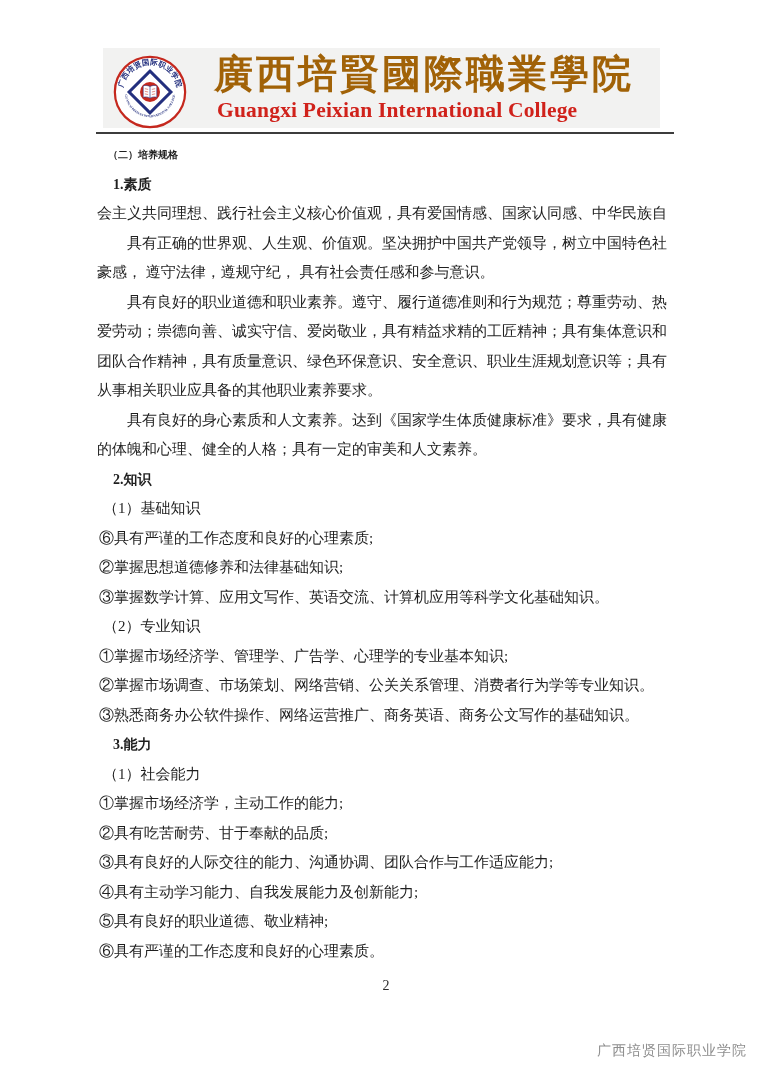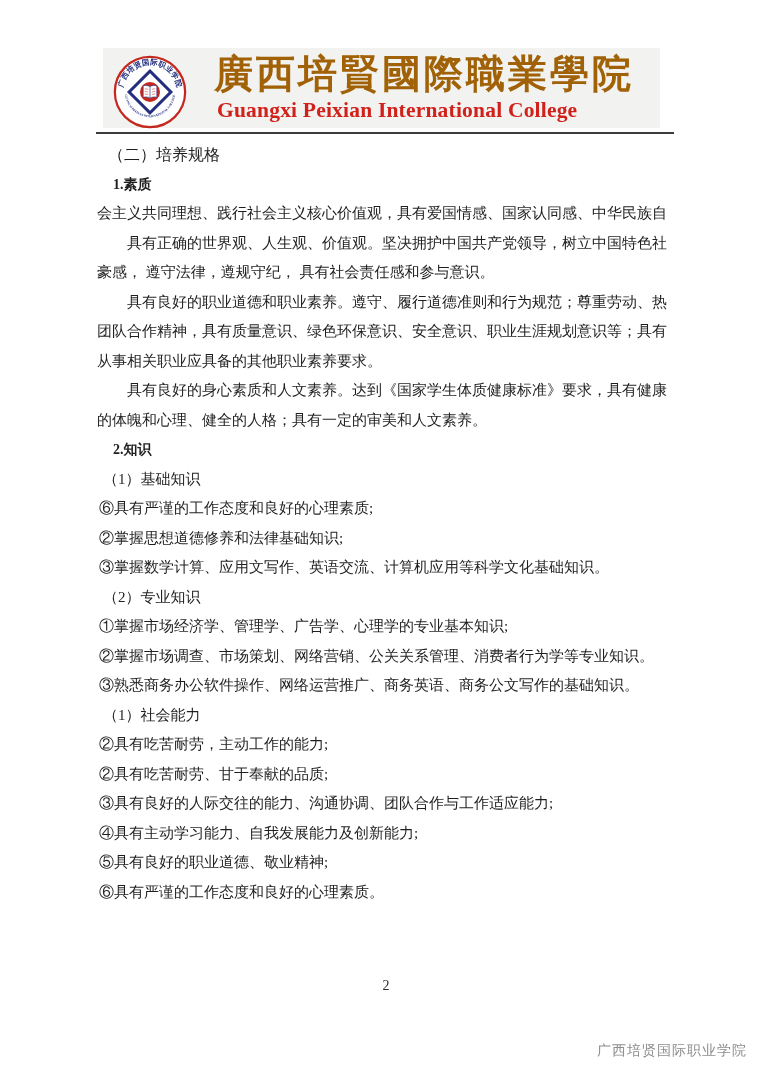--- a/index.html
+++ b/index.html
@@ -49,21 +49,21 @@
     background: #3c3c3c;
   }
   .doc-body {
     position: absolute;
     left: 97px; top: 140px;
     width: 578px;
     font-size: 15px;
     line-height: 29.5px;
   }
   .line { white-space: nowrap; }
-  .h1 { font-weight: normal; padding-left: 11px; font-size: 16px; }
+  .h1 { font-weight: bold; padding-left: 11px; font-size: 10px; }
   .h2 { font-weight: bold; padding-left: 16px; font-size: 14px; }
   .sub { padding-left: 6px; }
   .item { padding-left: 2px; }
   .para-line.first { text-indent: 30px; }
   .page-number {
     position: absolute;
     left: 97px; top: 978px;
     width: 578px;
     text-align: center;
     font-size: 14px;
@@ -117,35 +117,37 @@
 
   <div class="divider"></div>
 
   <div class="doc-body" id="doc-body">
       <div class="line h1">（二）培养规格</div>
       <div class="line h2">1.素质</div>
       <div class="line para-line">会主义共同理想、践行社会主义核心价值观，具有爱国情感、国家认同感、中华民族自</div>
       <div class="line para-line first">具有正确的世界观、人生观、价值观。坚决拥护中国共产党领导，树立中国特色社</div>
       <div class="line para-line">豪感， 遵守法律，遵规守纪， 具有社会责任感和参与意识。</div>
       <div class="line para-line first">具有良好的职业道德和职业素养。遵守、履行道德准则和行为规范；尊重劳动、热</div>
+      <div class="line para-line">爱劳动；崇德向善、诚实守信、爱岗敬业，具有精益求精的工匠精神；具有集体意识和</div>
       <div class="line para-line">团队合作精神，具有质量意识、绿色环保意识、安全意识、职业生涯规划意识等；具有</div>
       <div class="line para-line">从事相关职业应具备的其他职业素养要求。</div>
       <div class="line para-line first">具有良好的身心素质和人文素养。达到《国家学生体质健康标准》要求，具有健康</div>
       <div class="line para-line">的体魄和心理、健全的人格；具有一定的审美和人文素养。</div>
       <div class="line h2">2.知识</div>
       <div class="line sub">（1）基础知识</div>
       <div class="line item">⑥具有严谨的工作态度和良好的心理素质;</div>
       <div class="line item">②掌握思想道德修养和法律基础知识;</div>
       <div class="line item">③掌握数学计算、应用文写作、英语交流、计算机应用等科学文化基础知识。</div>
       <div class="line sub">（2）专业知识</div>
       <div class="line item">①掌握市场经济学、管理学、广告学、心理学的专业基本知识;</div>
       <div class="line item">②掌握市场调查、市场策划、网络营销、公关关系管理、消费者行为学等专业知识。</div>
       <div class="line item">③熟悉商务办公软件操作、网络运营推广、商务英语、商务公文写作的基础知识。</div>
+      <div class="line h2">3.能力</div>
       <div class="line sub">（1）社会能力</div>
-      <div class="line item">②具有吃苦耐劳，主动工作的能力;</div>
+      <div class="line item">①掌握市场经济学，主动工作的能力;</div>
       <div class="line item">②具有吃苦耐劳、甘于奉献的品质;</div>
       <div class="line item">③具有良好的人际交往的能力、沟通协调、团队合作与工作适应能力;</div>
       <div class="line item">④具有主动学习能力、自我发展能力及创新能力;</div>
       <div class="line item">⑤具有良好的职业道德、敬业精神;</div>
       <div class="line item">⑥具有严谨的工作态度和良好的心理素质。</div>
     </div>
 
   <div class="page-number">2</div>
   <div class="watermark">广西培贤国际职业学院</div>
 

